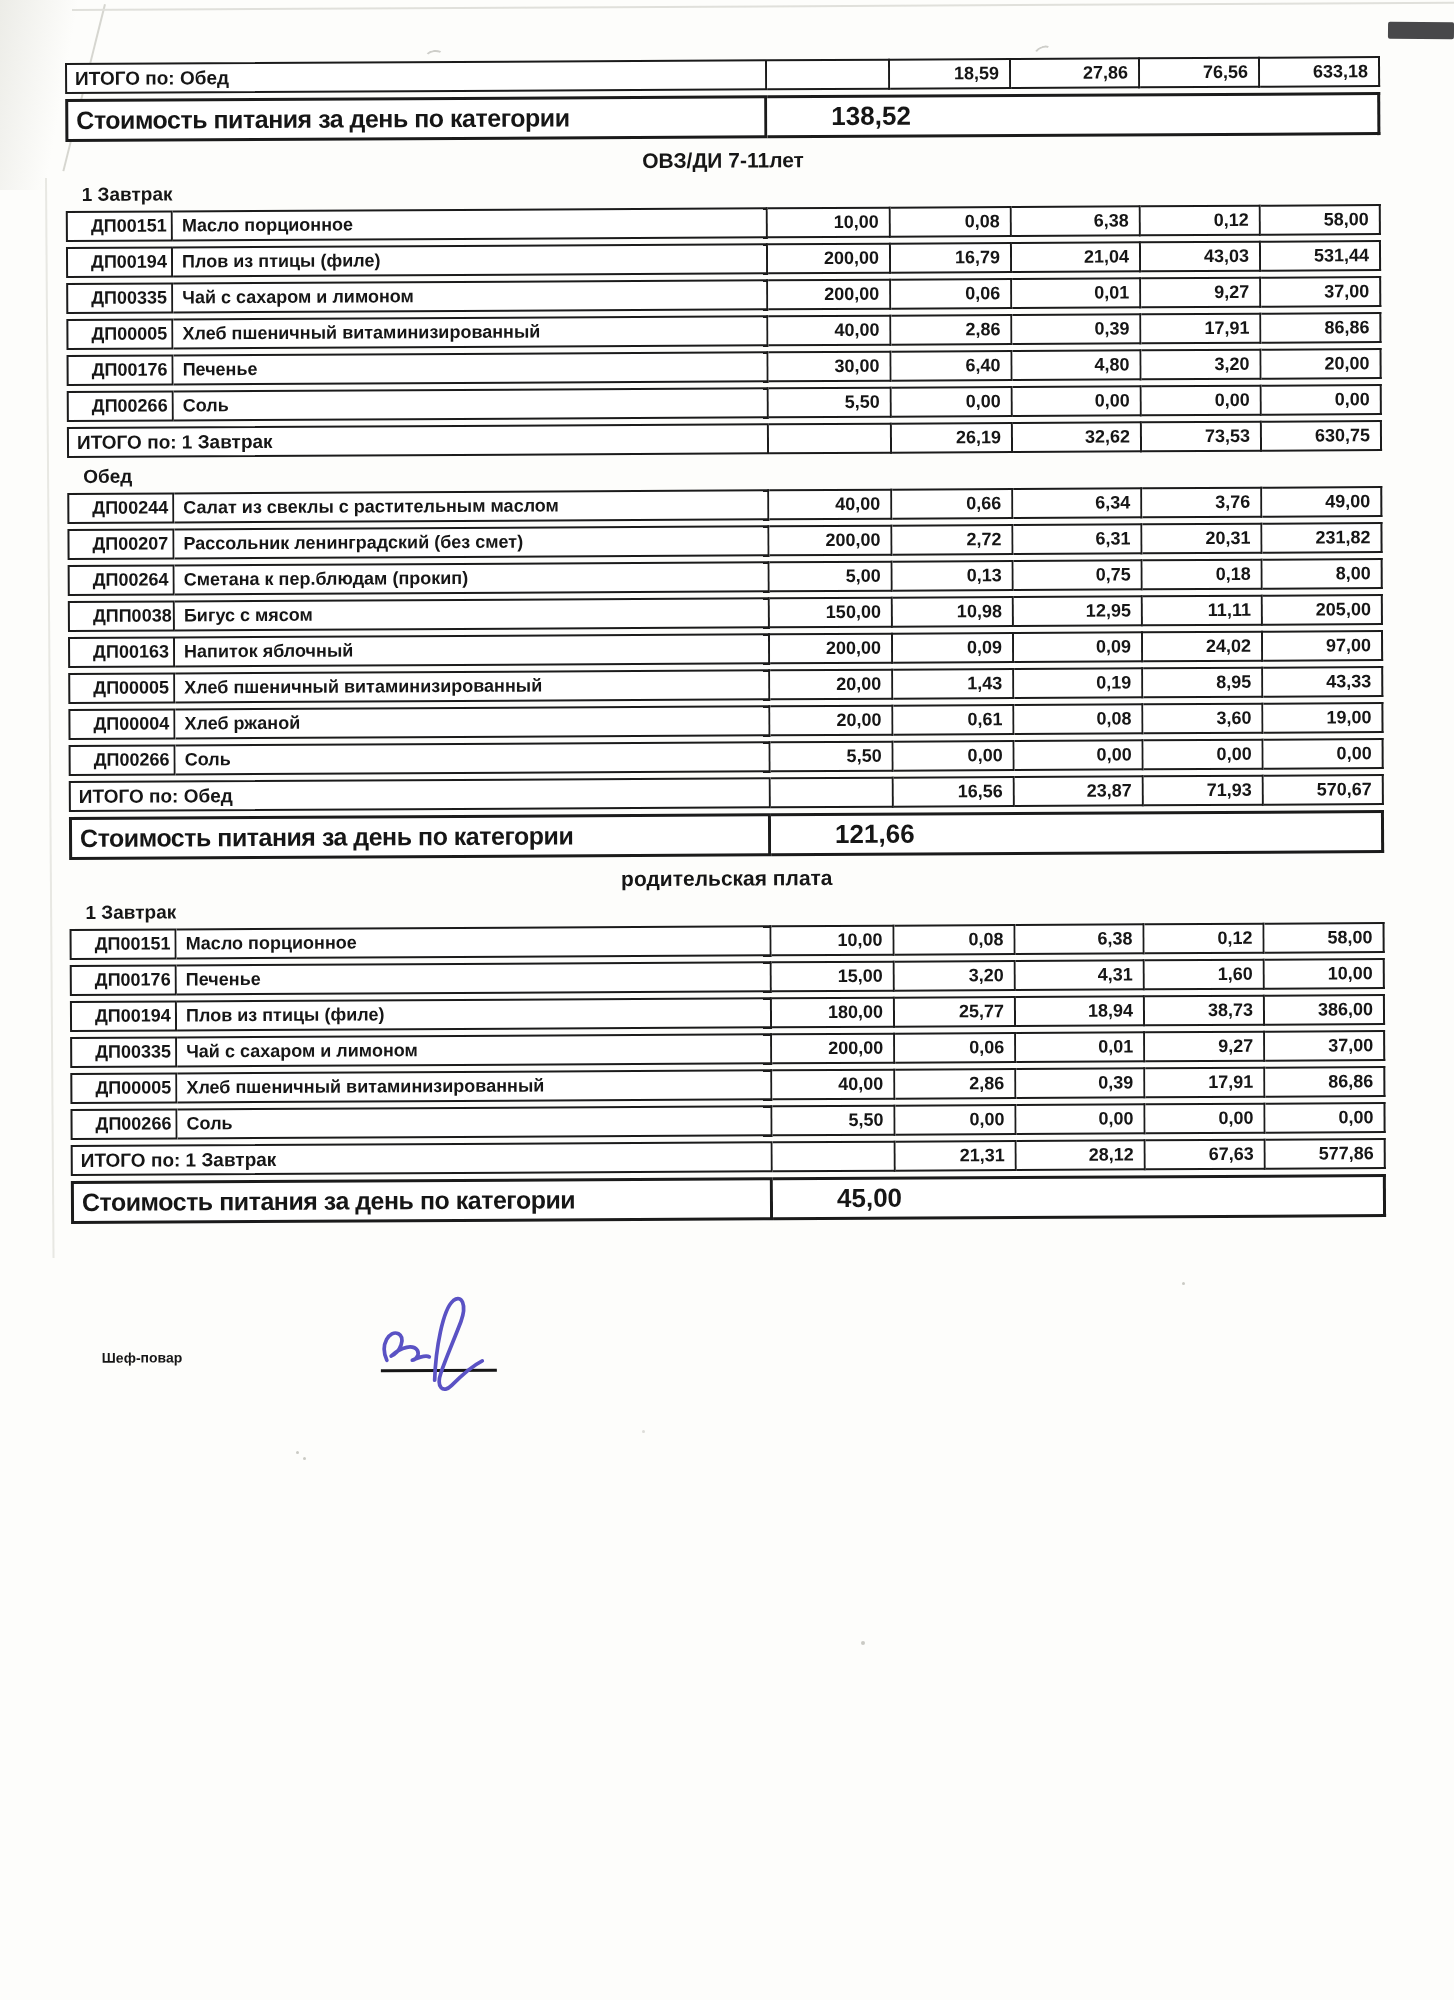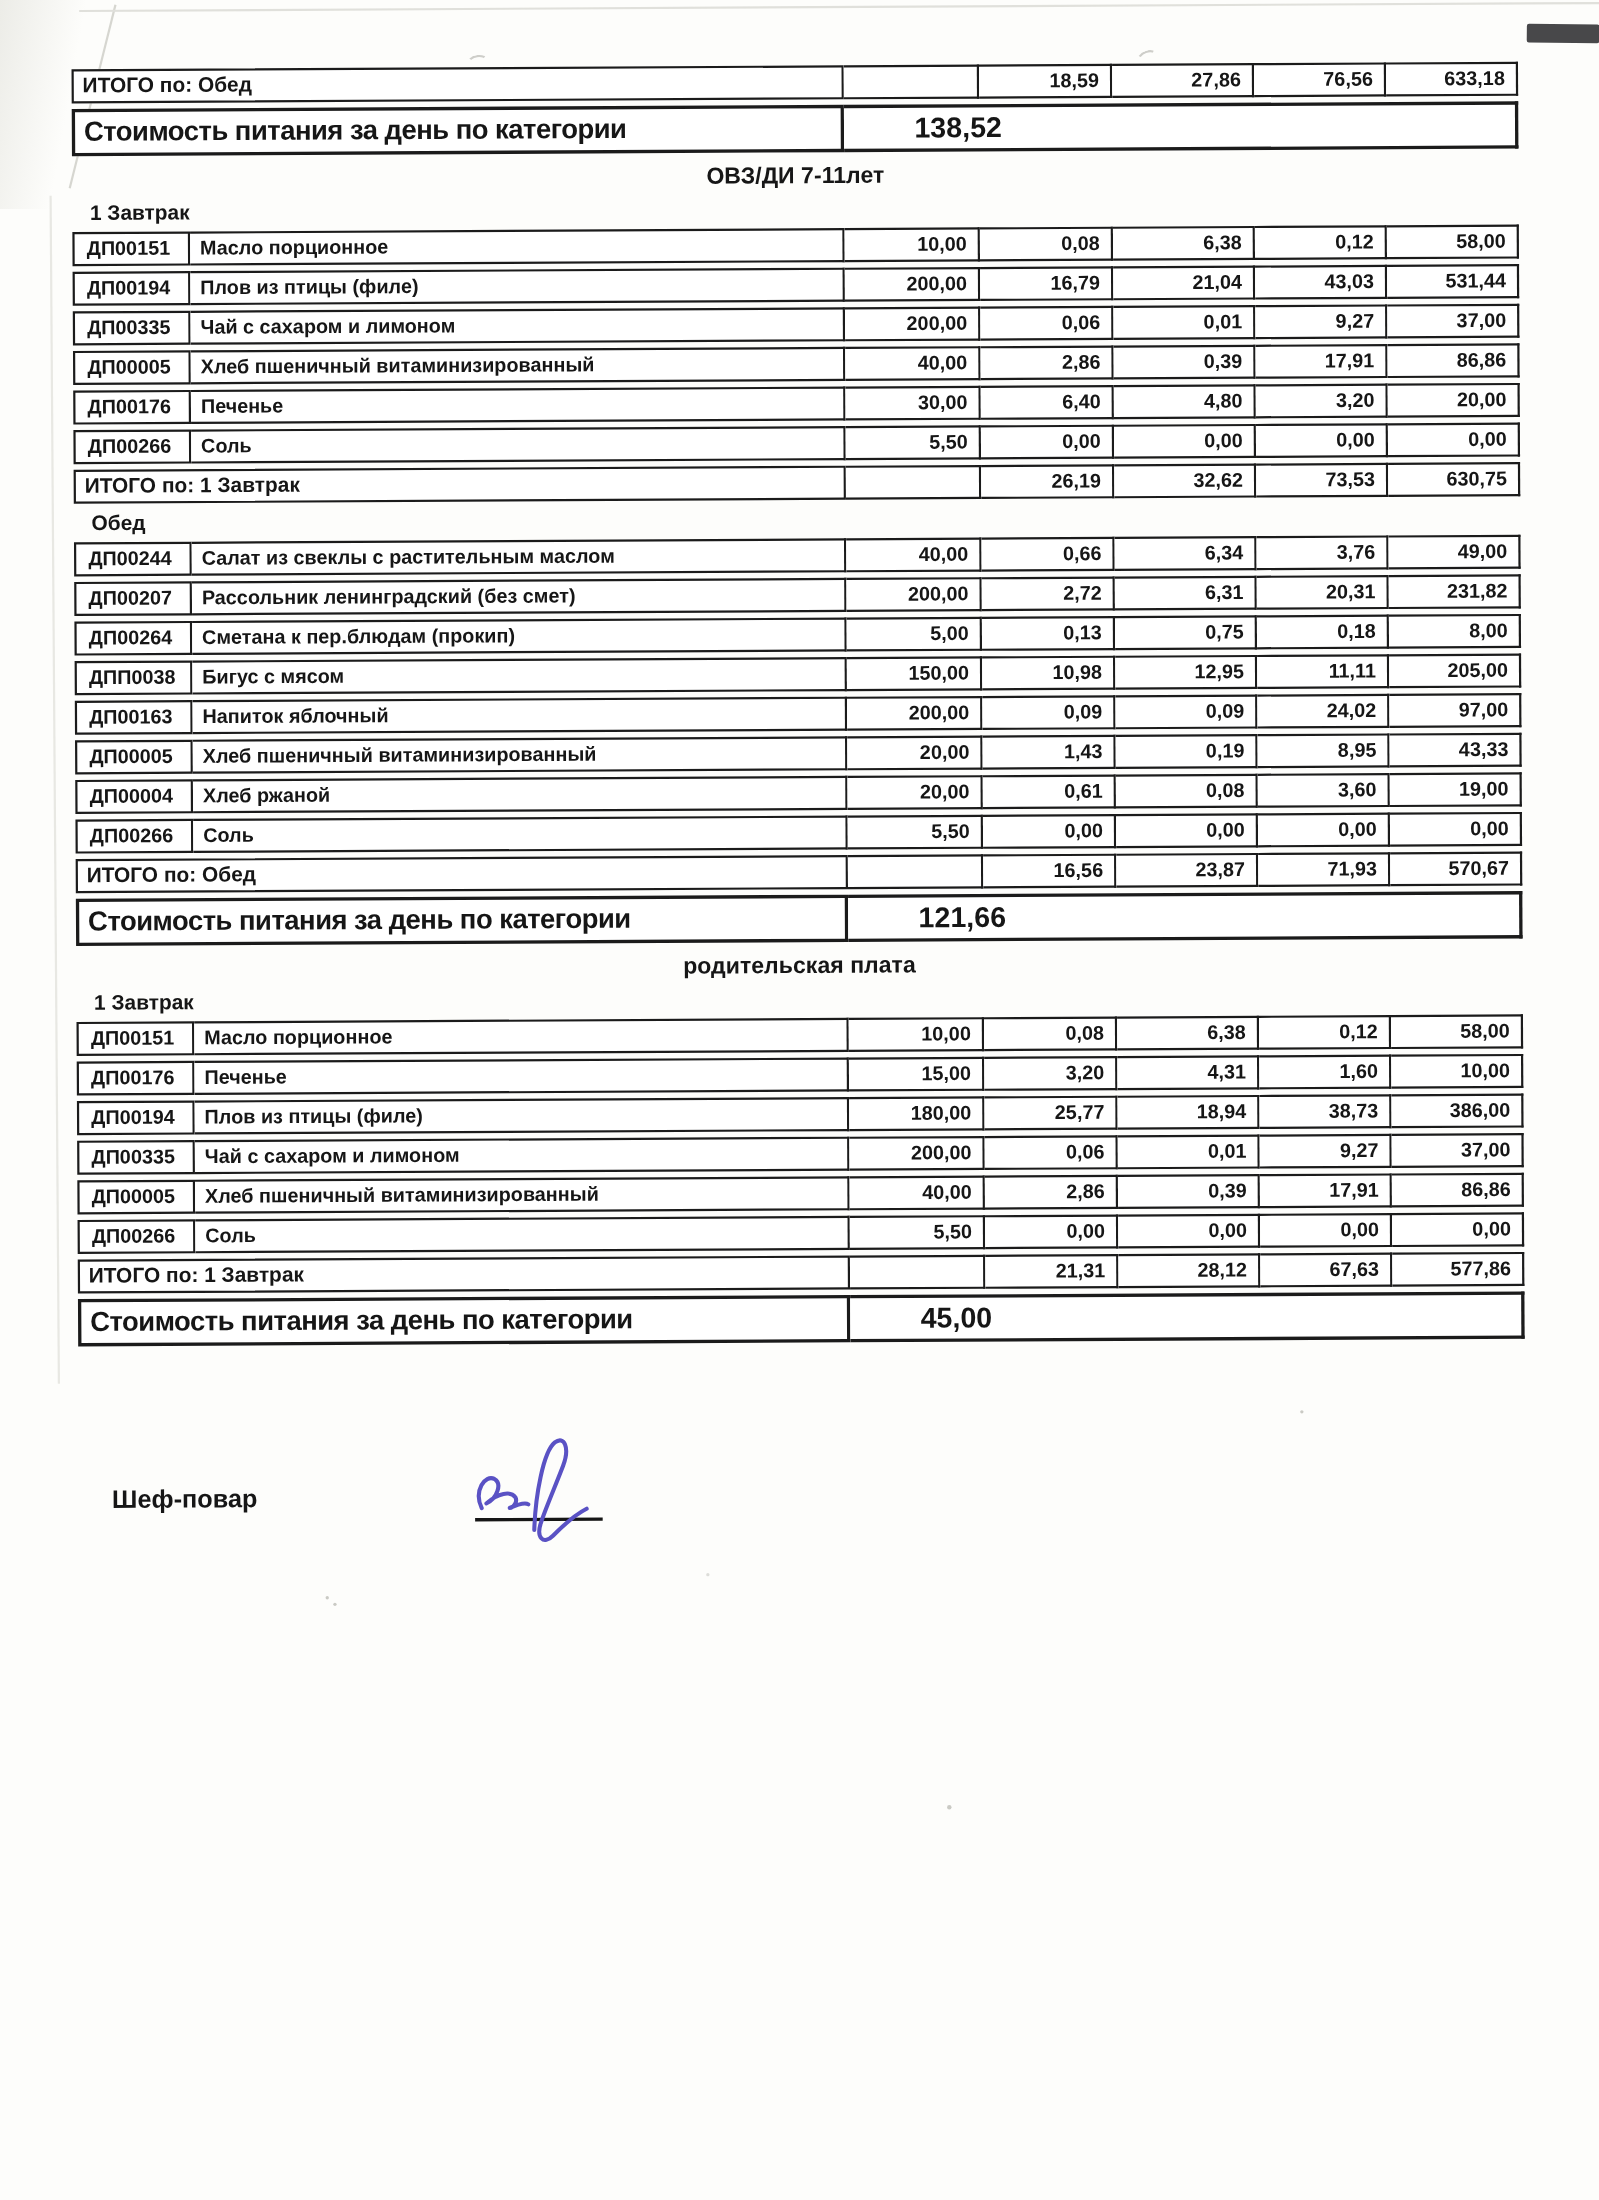--- a/index.html
+++ b/index.html
@@ -33,34 +33,34 @@
   
   .sheet{position:absolute;left:65px;top:63px;width:1315px;
     transform:rotate(-0.3deg);transform-origin:left top;}
   .tbl-row{display:grid;grid-template-columns:107px 595px 123px 121px 129px 120px 120px;
     margin-bottom:5px;}
   .tbl-row.total{grid-template-columns:702px 123px 121px 129px 120px 120px;}
   .cell{border:2px solid #1b1b1b;border-left:none;height:31px;box-sizing:border-box;
     display:flex;align-items:center;font-weight:bold;font-size:18px;
     white-space:nowrap;overflow:hidden;background:#fff;}
   .cell:first-child{border-left:2px solid #1b1b1b;}
-  .cell.code{padding-left:11px;}
+  .cell.code{padding-left:23px;}
   .cell.name{padding-left:9px;}
   .cell.num{justify-content:flex-end;padding-right:10px;}
   .cell.label{padding-left:8px;font-size:19px;}
   .cost-row{display:grid;grid-template-columns:702px 613px;margin:3px 0 2px;}
   .cost-row .cell{height:43px;border-width:3px;border-left:none;}
   .cost-row .cell:first-child{border-left:3px solid #1b1b1b;}
   .cost-row .cell.big-label{font-size:25px;padding-left:8px;letter-spacing:-0.5px;}
   .cost-row .cell.big-value{font-size:26px;padding-left:64px;}
   .category-title{text-align:center;font-weight:bold;font-size:21px;margin:10px 0 8px;}
   .meal-title{font-weight:bold;font-size:19px;margin:8px 0 5px;padding-left:16px;}
   
   .footer{display:flex;align-items:flex-end;margin-top:126px;padding-left:30px;}
-  .role{font-weight:bold;font-size:23px;margin-bottom:8px;}
+  .role{font-weight:bold;font-size:14px;margin-bottom:8px;}
   .sig{margin-left:198px;position:relative;width:116px;height:4px;}
   .sig-line{position:absolute;bottom:0;left:0;width:116px;border-bottom:3px solid #161616;}
   .sig svg{position:absolute;left:-12px;bottom:-24px;width:140px;height:106px;overflow:visible;}
 </style>
 </head>
 <body>
 
 <div class="artifact a-corner"></div>
 <div class="artifact a-fold"></div>
 <div class="artifact a-edge"></div>

